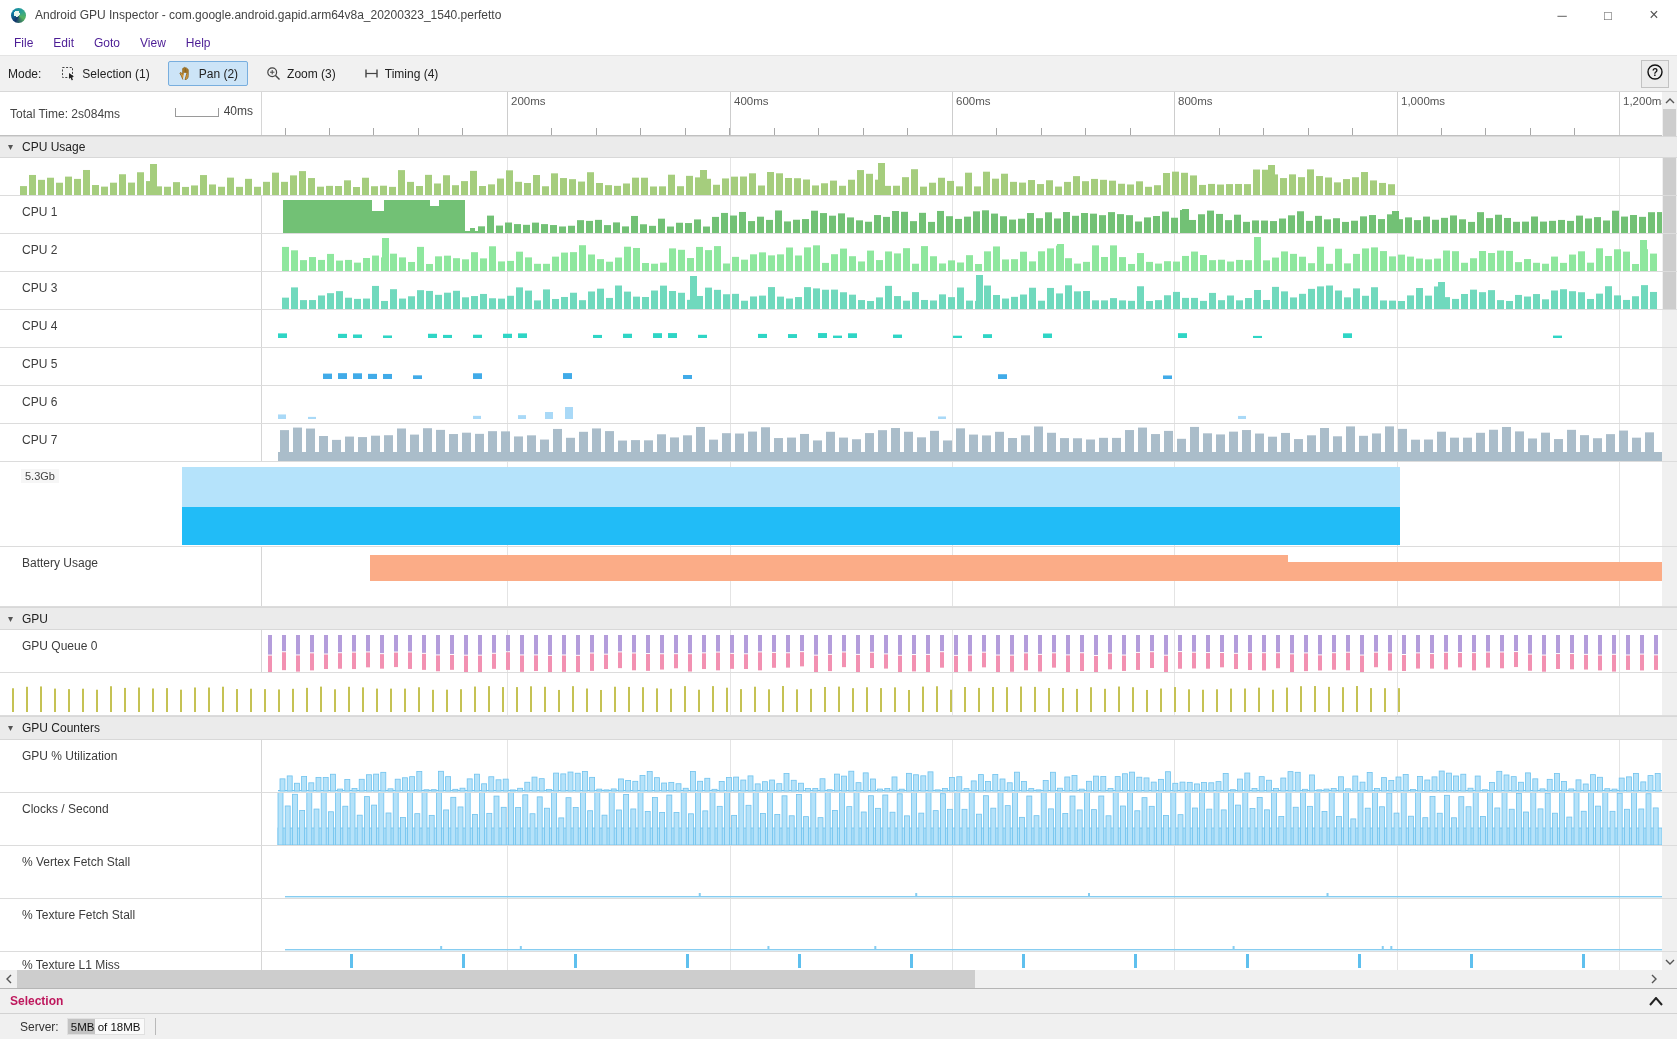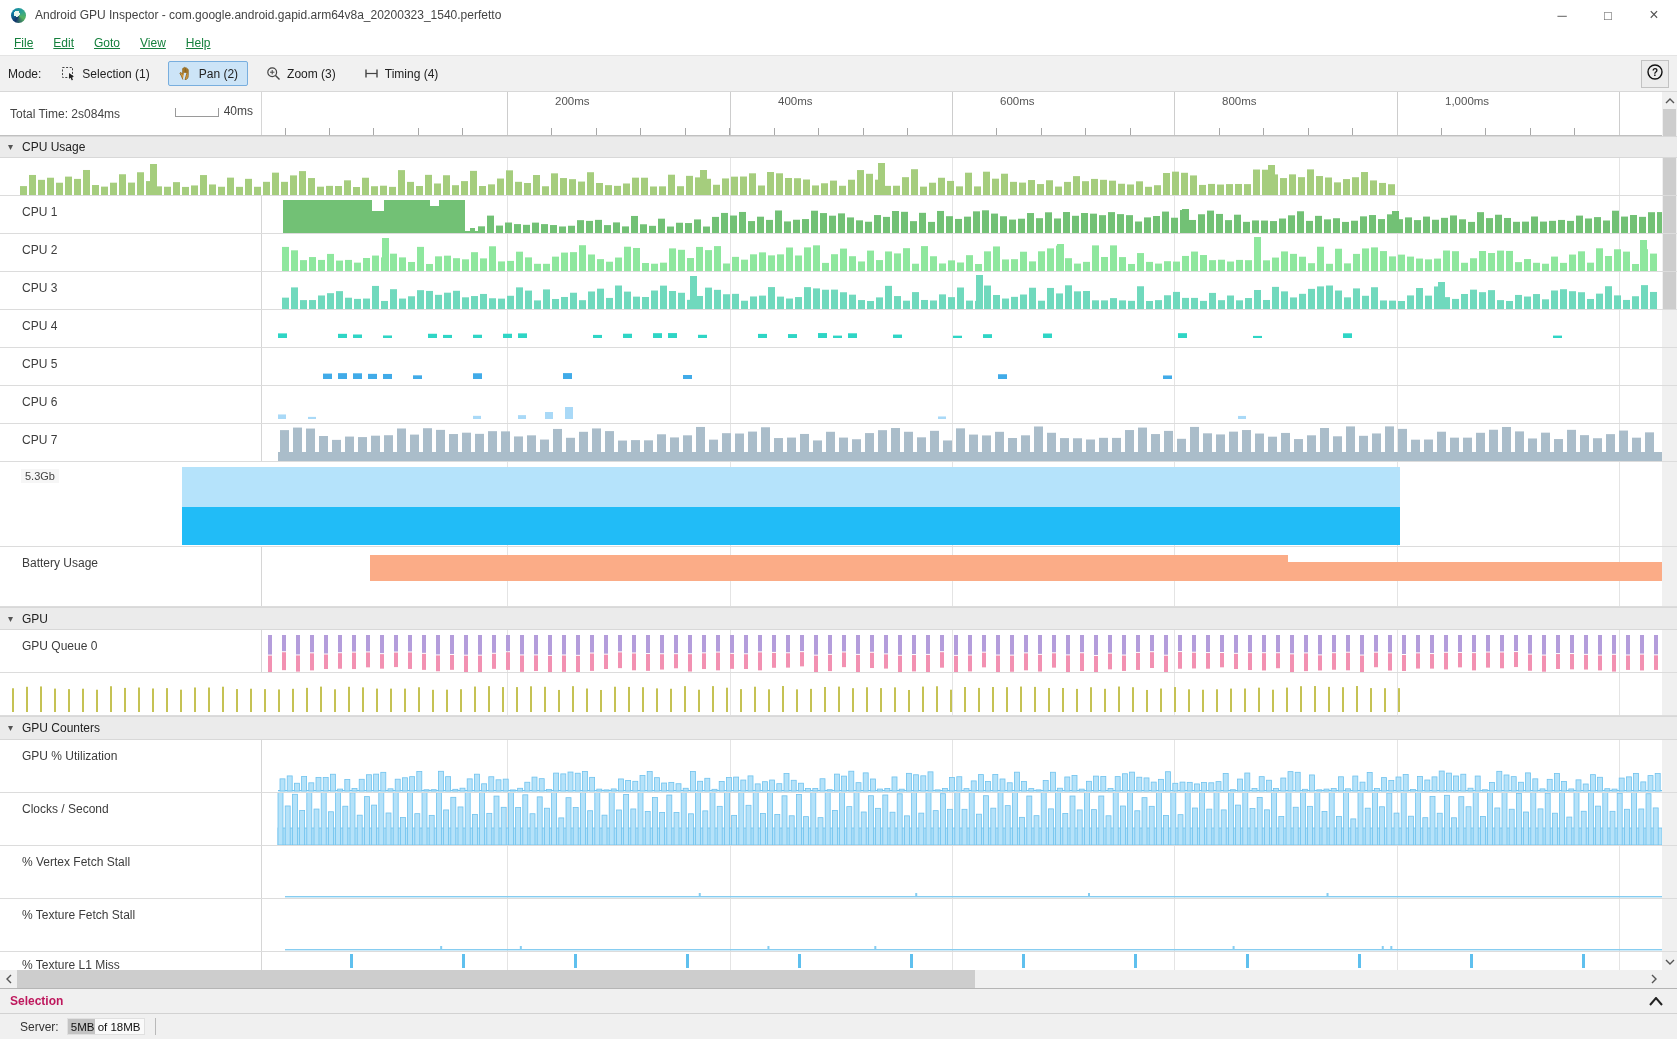--- a/index.html
+++ b/index.html
@@ -13,21 +13,21 @@
     background:
       radial-gradient(circle at 38% 38%, #eaf6ec 0 22%, rgba(0,0,0,0) 23%),
       conic-gradient(from 210deg, #12356b, #0b7fa6, #2aa097, #57b45f, #12356b); }
   .title-text { font-size:12px; color:#444; }
   .win-controls { margin-left:auto; display:flex; }
   .win-btn { width:46px; height:30px; display:flex; align-items:center; justify-content:center;
     font-size:13px; color:#555; }
 
   
   .menubar { height:25px; display:flex; align-items:center; padding-left:4px; background:#fff; }
-  .menu-item { font-size:12px; color:#15803d; padding:3px 10px;text-decoration:underline; }
+  .menu-item { font-size:12px; color:#4c1d95; padding:3px 10px; }
 
   
   .toolbar { height:37px; background:#f1f1f1; border-top:1px solid #e4e4e4;
     border-bottom:1px solid #d8d8d8; display:flex; align-items:center; padding:0 8px; }
   .mode-label { font-size:12px; color:#222; margin-right:10px;text-align:center; }
   .tool-btn { display:flex; align-items:center; gap:6px; font-size:12px; color:#222;
     padding:4px 9px; margin-right:8px; border:1px solid rgba(0,0,0,0); border-radius:2px; }
   .tool-btn.active { background:#cce4f7; border-color:#78aede; }
   .tool-btn svg { display:block; }
   .help-btn { margin-left:auto; width:28px; height:28px; background:#ececec;
@@ -38,21 +38,21 @@
   .ruler-left { width:262px; height:100%; position:relative; border-right:1px solid #d6d6d6;
     display:flex; align-items:center; }
   .total-time { font-size:12px; color:#444; padding-left:10px; }
   .scale-widget { position:absolute; right:8px; top:14px; display:flex; align-items:flex-end; gap:5px; }
   .scale-bracket { width:44px; height:9px; border-bottom:1px solid #9a9a9a;
     border-left:1px solid #9a9a9a; border-right:1px solid #9a9a9a; }
   .scale-label { font-size:12px; color:#444; line-height:11px; }
   .ruler-track { position:relative; width:1400px; height:100%; overflow:hidden; }
   .minor-tick { position:absolute; bottom:0; width:1px; height:7px; background:#a8a8a8; }
   .major-line { position:absolute; top:0; bottom:0; width:1px; background:#cdcdcd; }
-  .major-label { position:absolute; top:3px; font-size:11.5px; color:#555;margin-left:44px; }
+  .major-label { position:absolute; top:3px; font-size:11.5px; color:#555; }
 
   
   .content { position:relative; height:834px; overflow:hidden; background:#fff; }
   .gridlines { position:absolute; left:262px; top:0; width:1400px; height:834px; z-index:0; }
   .gridline-v { position:absolute; top:0; bottom:0; width:1px; background:#e4e4e4; }
   .rows { position:relative; z-index:1; }
   .group-header { position:relative; background:#ebebeb; border-top:1px solid #d8d8d8;
     border-bottom:1px solid #d8d8d8; display:flex; align-items:center; }
   .group-header .tri { position:absolute; left:8px; top:50%; transform:translateY(-54%);
     font-size:10px; color:#555; }

